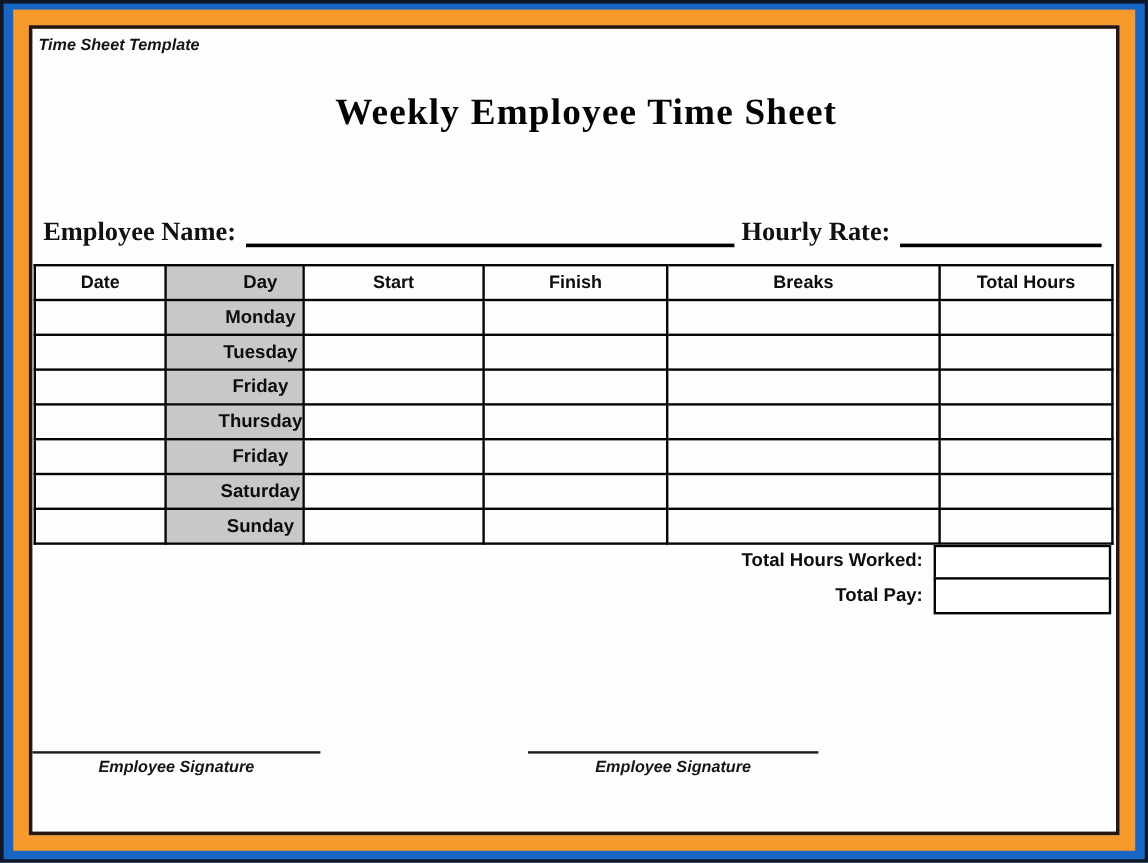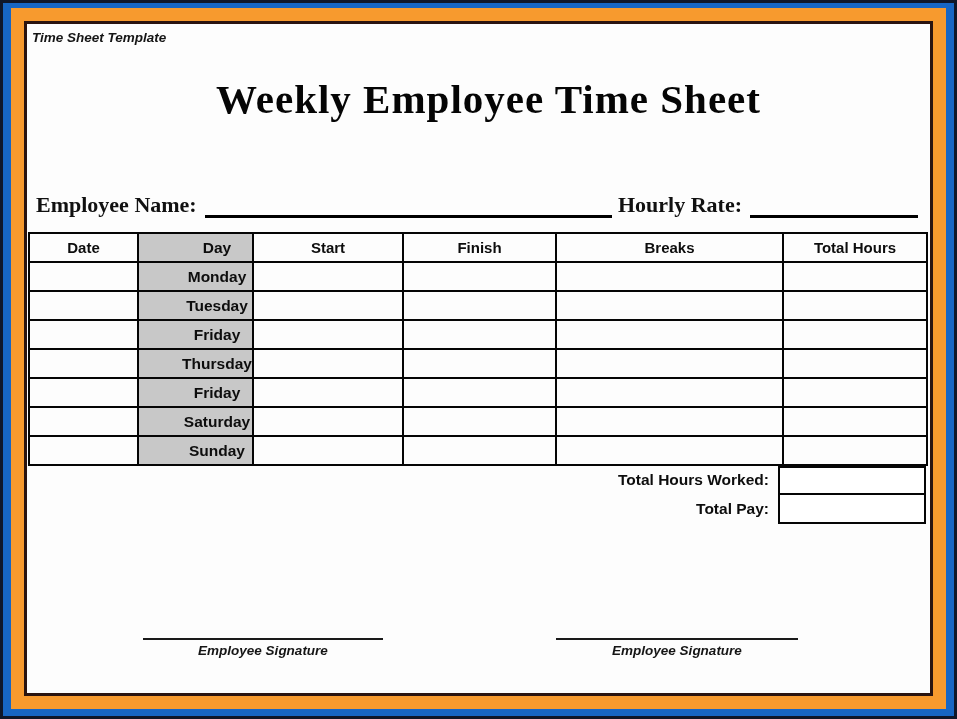--- a/index.html
+++ b/index.html
@@ -39,21 +39,21 @@
     font-size: 13.5px;
     font-weight: bold;
     font-style: italic;
     color: #151515;
   }
   .title {
     margin-top: 30px;
     text-align: center;
     font-family: "Liberation Serif", serif;
     font-weight: bold;
-    font-size: 41px;
+    font-size: 31px;
     letter-spacing: 1px;
     color: #050505;
     margin-left: 20px;
   }
   .name-row {
     display: flex;
     align-items: flex-end;
     margin: 64px 10px 0 9px;
     height: 32px;
   }
@@ -111,21 +111,20 @@
   .totals-box {
     box-sizing: border-box;
     width: 148px;
     border: 2px solid #050505;
     background: #fff;
   }
   .totals-row.second .totals-box { margin-top: -2px; }
   .sig-area {
     display: flex;
     margin-top: 113px;
-    padding-left: 116px;
   }
   .sig-block { width: 240px; }
   .sig-block.right { margin-left: 173px; width: 242px; }
   .sig-line {
     border-bottom: 2px solid #1a1a1a;
     height: 1px;
   }
   .sig-label {
     text-align: center;
     padding-top: 3px;

